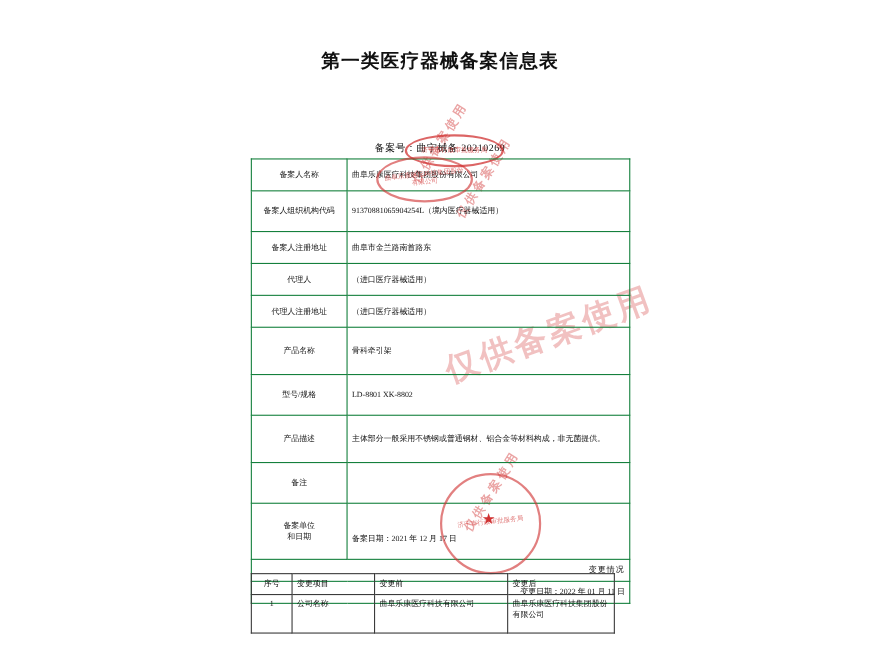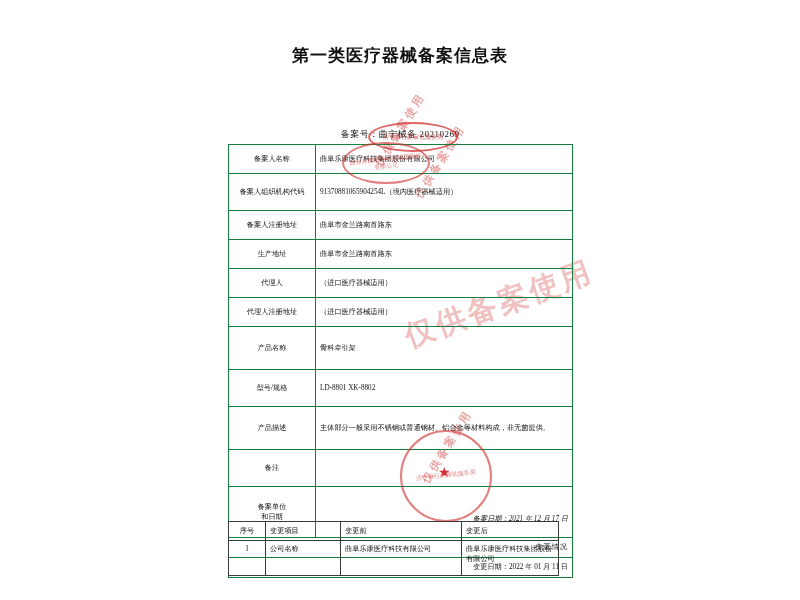--- a/index.html
+++ b/index.html
@@ -66,24 +66,23 @@
   tr.h2 td { height: 22px; }
   tr.h3 td { height: 30px; }
   tr.h4 td { height: 36px; }
   tr.tall td { height: 44px; }
   .unit-cell {
     text-align: center;
     vertical-align: middle;
     line-height: 1.8;
   }
   .date-line {
-    text-align: right;
+    text-align: left;
     font-size: 7.2px;
     padding-top: 14px;
-    font-style: italic;
   }
   .change-head {
     text-align: center;
     font-size: 7.5px;
     letter-spacing: 1px;
   }
   .change-date {
     text-align: center;
     font-size: 7.2px;
   }
@@ -191,24 +190,20 @@
       <tr class="h2">
         <td class="label">备案人名称</td>
         <td class="value">曲阜乐康医疗科技集团股份有限公司</td>
       </tr>
       <tr class="h3">
         <td class="label">备案人组织机构代码</td>
         <td class="value">91370881065904254L（境内医疗器械适用）</td>
       </tr>
       <tr class="h2">
         <td class="label">备案人注册地址</td>
-        <td class="value">曲阜市金兰路南首路东</td>
-      </tr>
-      <tr class="h2">
-        <td class="label">生产地址</td>
         <td class="value">曲阜市金兰路南首路东</td>
       </tr>
       <tr class="h2">
         <td class="label">代理人</td>
         <td class="value">（进口医疗器械适用）</td>
       </tr>
       <tr class="h2">
         <td class="label">代理人注册地址</td>
         <td class="value">（进口医疗器械适用）</td>
       </tr>

